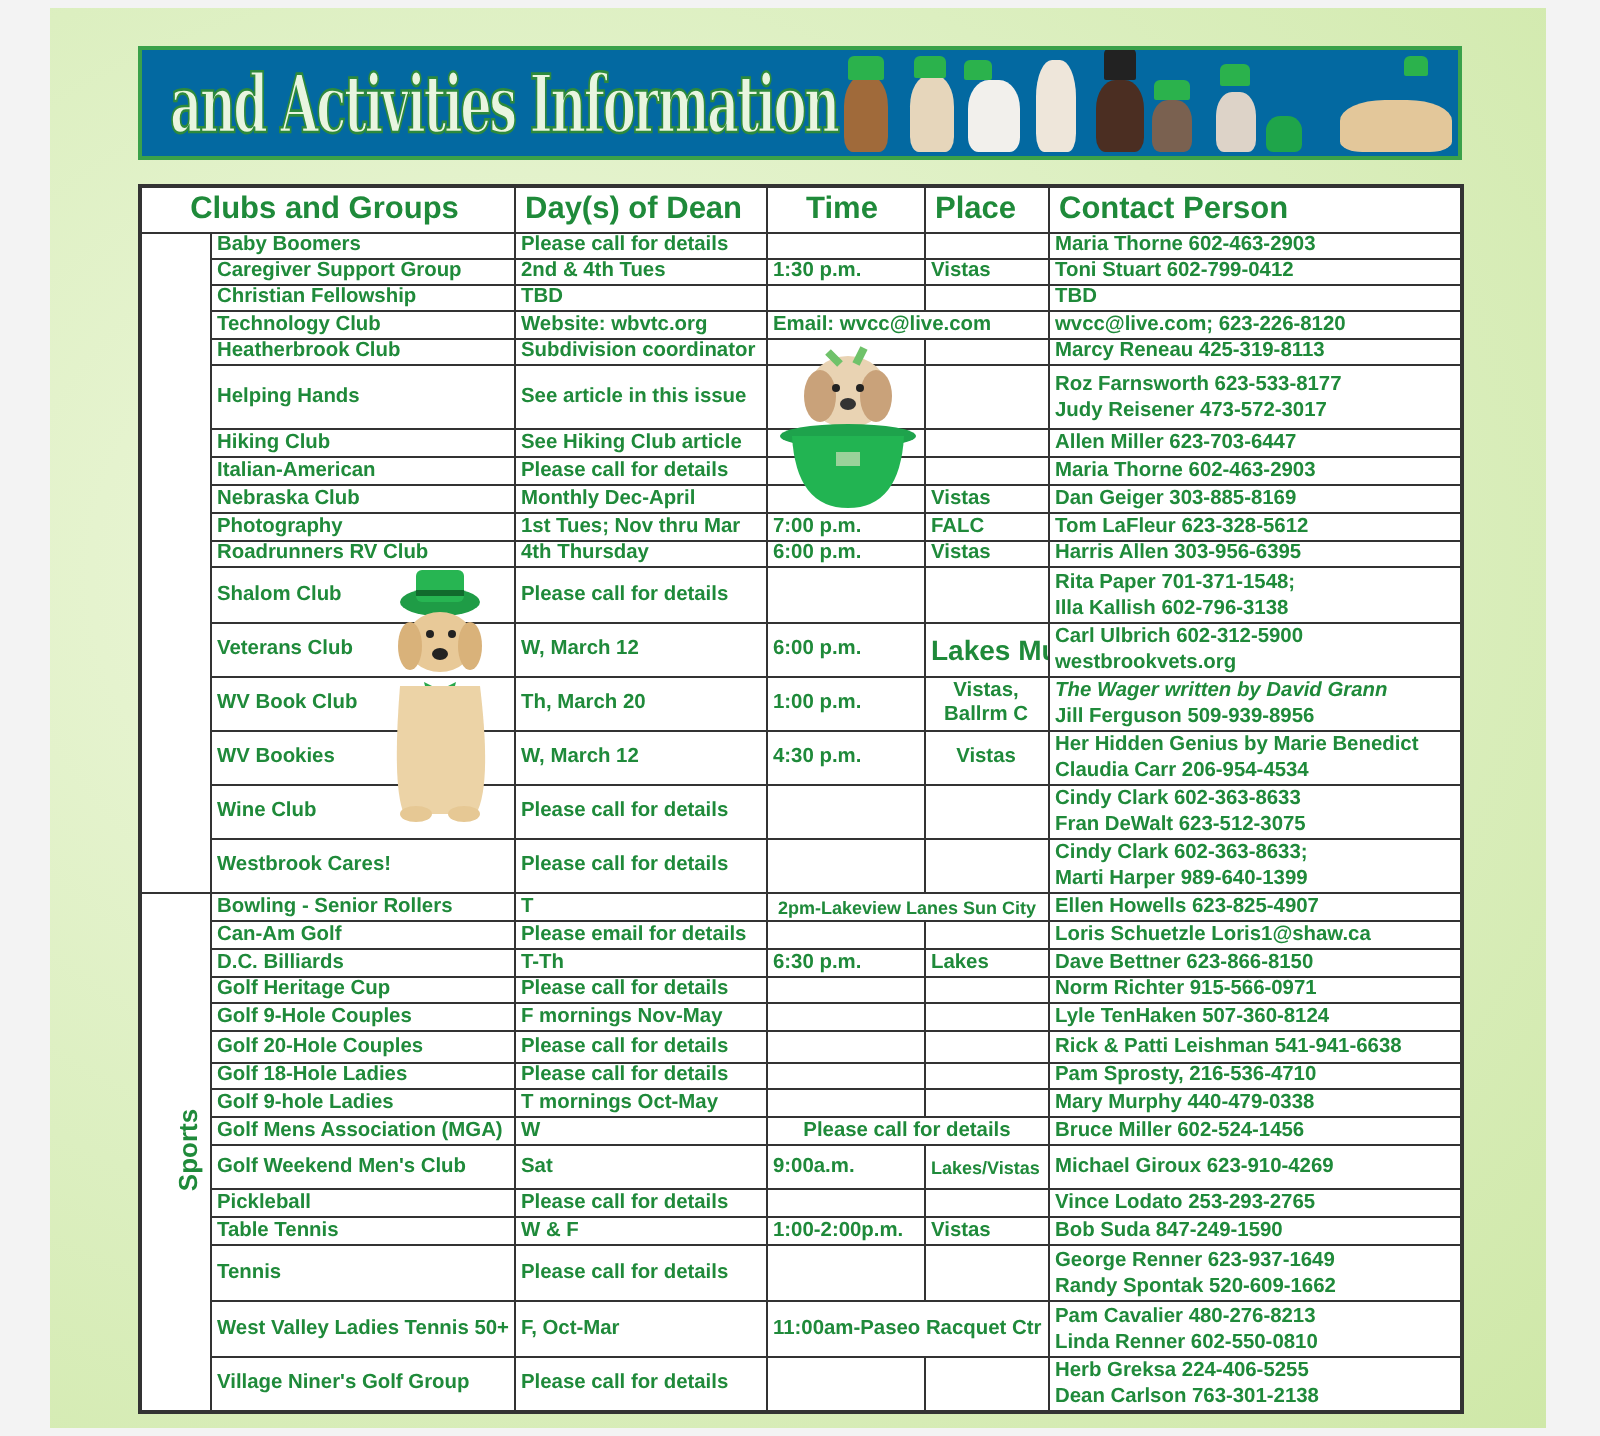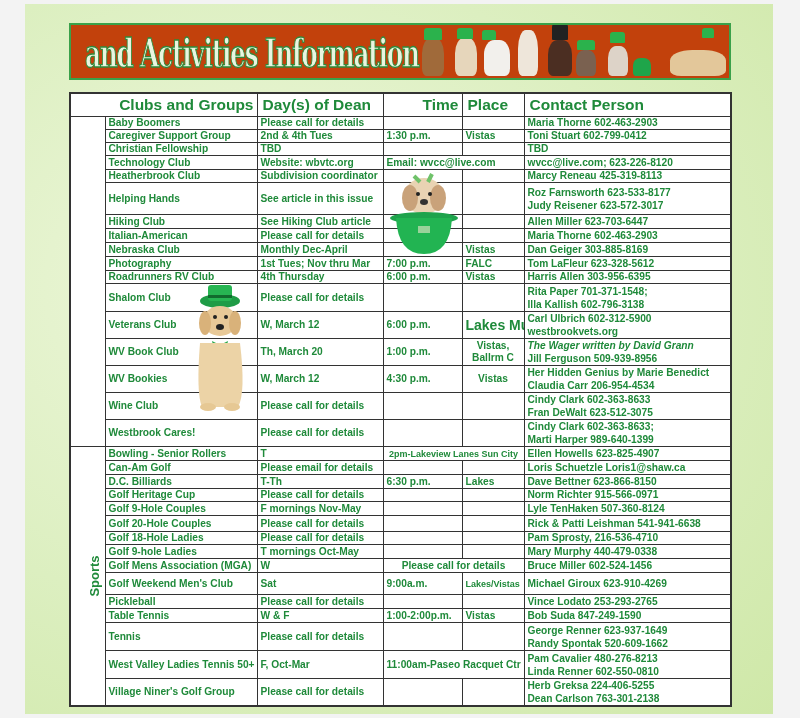--- a/index.html
+++ b/index.html
@@ -1,34 +1,34 @@
 <!DOCTYPE html>
 <html><head>
 <meta charset="utf-8">
 <style>
   html,body{margin:0;padding:0;}
   body{width:800px;height:718px;background:#f3f3f3;position:relative;overflow:hidden;font-family:"Liberation Sans",sans-serif;}
   .page{position:absolute;left:25px;top:4px;width:748px;height:710px;
     background:radial-gradient(ellipse at 30% 40%, #eef7dc 0%, #dcefc0 55%, #cfe8a8 100%);}
-  .banner{position:absolute;left:69px;top:23px;width:662px;height:57px;background:#c2410c;
+  .banner{position:absolute;left:69px;top:23px;width:662px;height:57px;background:#0369a1;
     border:2px solid #3aa14a;box-sizing:border-box;overflow:hidden;}
   .banner-title{position:absolute;left:14px;top:4px;font-family:"DejaVu Serif",serif;font-size:40px;
     letter-spacing:-2px;color:#e9f5e0;-webkit-text-stroke:1.3px #2e8a3b;font-weight:bold;
     transform:scaleX(0.62);transform-origin:left top;white-space:nowrap;line-height:48px;}
   .dogs{position:absolute;left:345px;top:0;width:315px;height:53px;}
   .dog{position:absolute;bottom:2px;}
   .dog .body{position:absolute;bottom:0;border-radius:40% 40% 20% 20%;}
   .dog .hat{position:absolute;background:#2bb24c;border-radius:3px 3px 1px 1px;}
   .dog .hat.black{background:#222;}
   table.sched{position:absolute;left:69px;top:92px;width:661px;border-collapse:collapse;table-layout:fixed;background:#fff;
     border:2px solid #333;}
   table.sched td, table.sched th{border:1.5px solid #333;padding:0 3px;color:#1f8a3a;font-weight:bold;
     font-size:10.2px;line-height:12px;white-space:nowrap;overflow:hidden;vertical-align:middle;}
   table.sched th{font-size:15.5px;height:22px;text-align:left;padding-left:5px;}
-  table.sched th.center{text-align:right;padding-left:0;}
+  table.sched th.center{text-align:center;padding-left:0;}
   td.section{text-align:center;padding:0;}
   td.section span{display:inline-block;transform:rotate(-90deg);font-size:13px;white-space:nowrap;}
   .two{display:block;line-height:13px;}
   td.c{text-align:center;}
   .deco-dog{position:absolute;}
 </style>
 </head>
 <body>
 
 <div class="page"></div>
@@ -128,21 +128,21 @@
       <td></td>
       <td>Marcy Reneau 425-319-8113</td>
     </tr>
     <tr style="height:32px">
       <td>Helping Hands</td>
       <td>See article in this issue</td>
       <td></td>
       <td></td>
       <td>
           <span class="two">Roz Farnsworth 623-533-8177</span>
-          <span class="two">Judy Reisener 623-572-3017</span>
+          <span class="two">Judy Reisener 473-572-3017</span>
         </td>
     </tr>
     <tr style="height:14px">
       <td>Hiking Club</td>
       <td>See Hiking Club article</td>
       <td></td>
       <td></td>
       <td>Allen Miller 623-703-6447</td>
     </tr>
     <tr style="height:14px">

